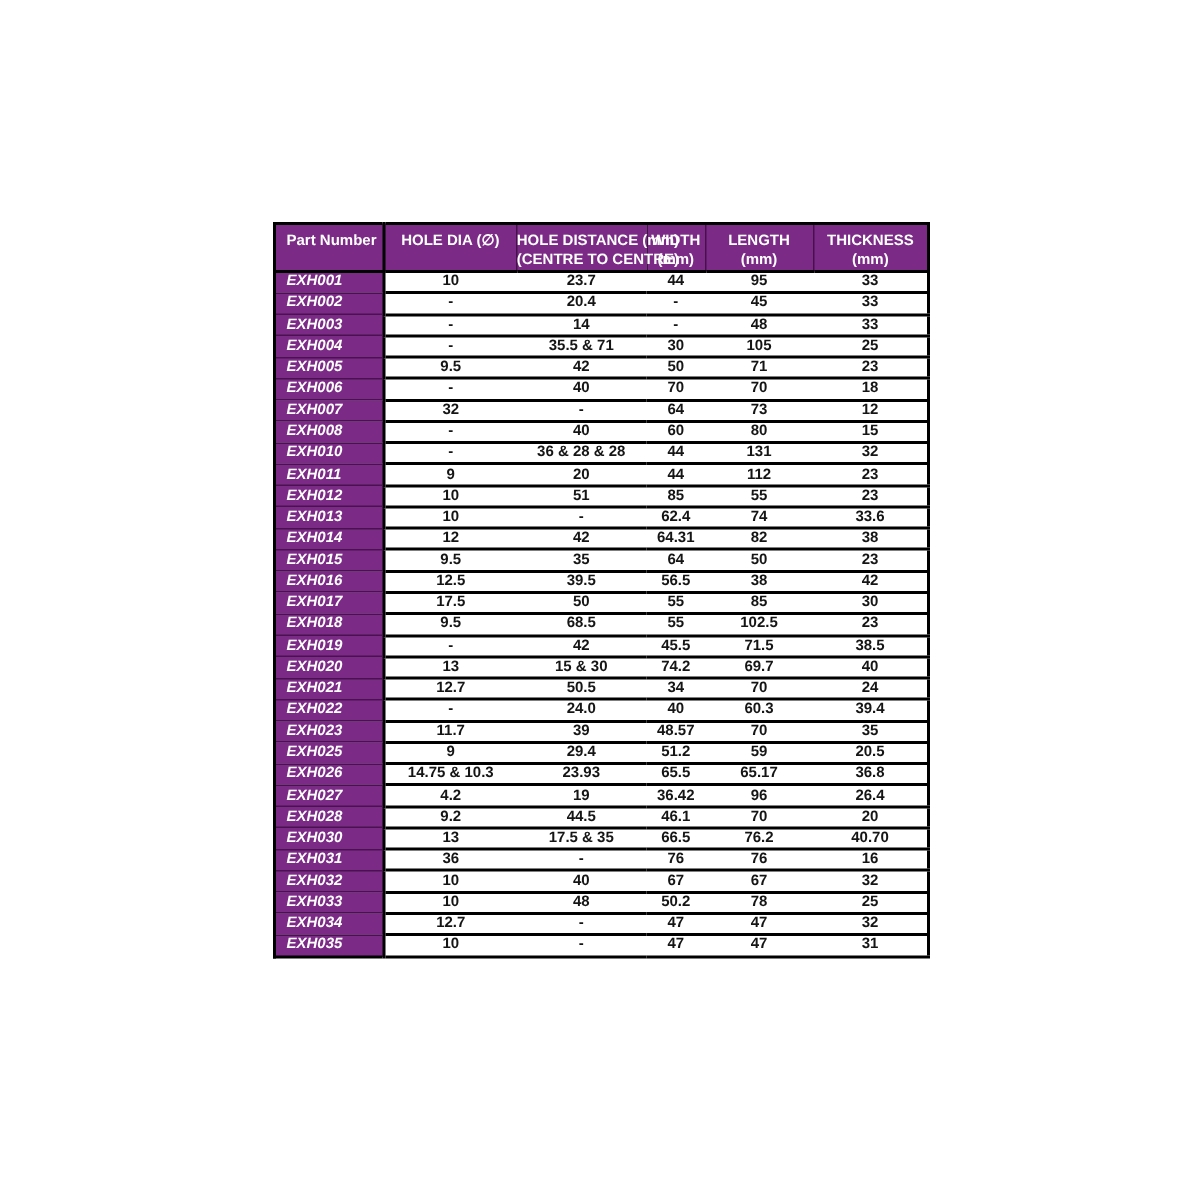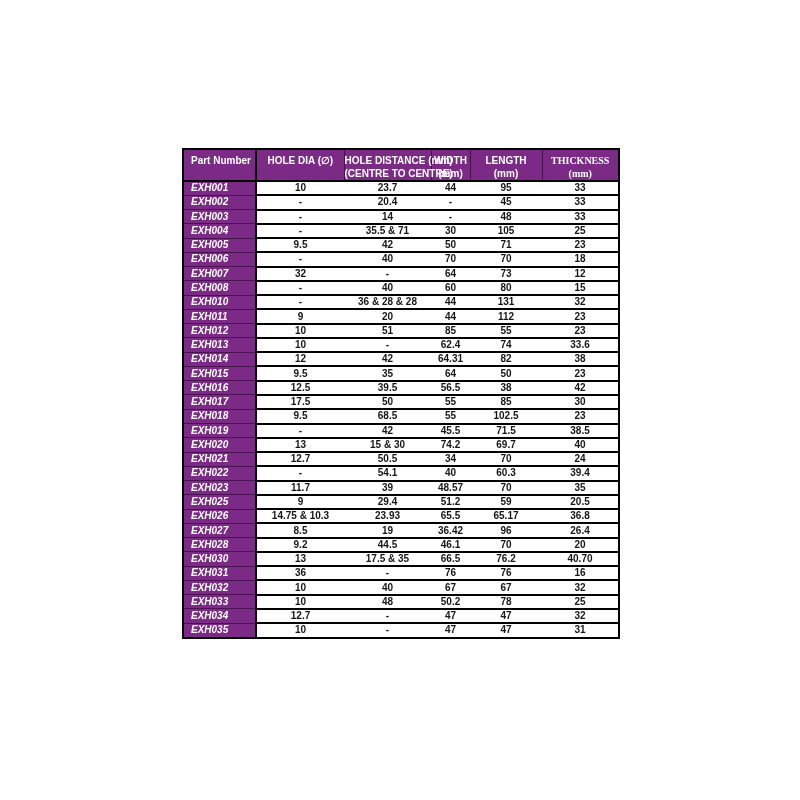--- a/index.html
+++ b/index.html
@@ -37,21 +37,21 @@
     height: 23px;
     vertical-align: top;
     padding-top: 4px;
     line-height: 1.3;
     text-align: center;
     border-right: 1px solid #47104c;
     border-bottom: 2px solid #000000;
     white-space: nowrap;
     overflow: visible;
   }
-  thead th:last-child { border-right: none; font-family: Liberation Serif, serif; }
+  thead th:last-child { border-right: none; }
   thead th.part-h {
     text-align: left;
     padding-left: 7px;
     border-right: 2px solid #000000;
   }
   thead th span { display: block; }
 
   tbody td {
     height: 14.27px;
     font-size: 10px;
@@ -272,21 +272,21 @@
     <td class="part">EXH021</td>
     <td class="val">12.7</td>
     <td class="val">50.5</td>
     <td class="val">34</td>
     <td class="val">70</td>
     <td class="val">24</td>
   </tr>
         <tr>
     <td class="part">EXH022</td>
     <td class="val">-</td>
-    <td class="val">54.1</td>
+    <td class="val">24.0</td>
     <td class="val">40</td>
     <td class="val">60.3</td>
     <td class="val">39.4</td>
   </tr>
         <tr>
     <td class="part">EXH023</td>
     <td class="val">11.7</td>
     <td class="val">39</td>
     <td class="val">48.57</td>
     <td class="val">70</td>
@@ -303,21 +303,21 @@
         <tr>
     <td class="part">EXH026</td>
     <td class="val">14.75 &amp; 10.3</td>
     <td class="val">23.93</td>
     <td class="val">65.5</td>
     <td class="val">65.17</td>
     <td class="val">36.8</td>
   </tr>
         <tr>
     <td class="part">EXH027</td>
-    <td class="val">8.5</td>
+    <td class="val">4.2</td>
     <td class="val">19</td>
     <td class="val">36.42</td>
     <td class="val">96</td>
     <td class="val">26.4</td>
   </tr>
         <tr>
     <td class="part">EXH028</td>
     <td class="val">9.2</td>
     <td class="val">44.5</td>
     <td class="val">46.1</td>

